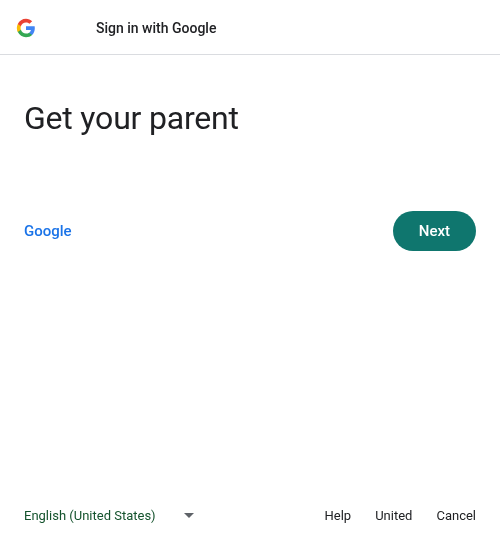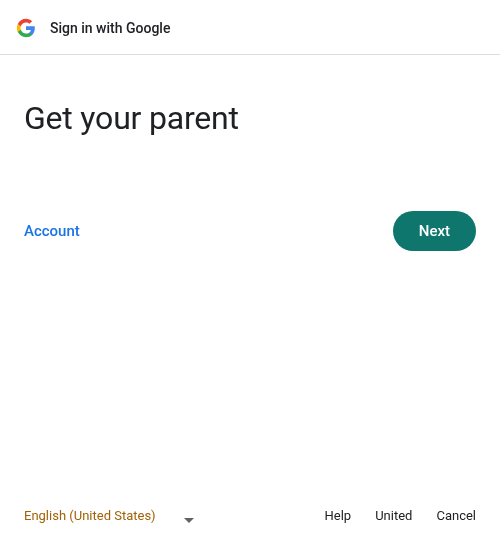--- a/index.html
+++ b/index.html
@@ -25,20 +25,21 @@
     }
     .google-logo {
       width: 20px;
       height: 20px;
       flex-shrink: 0;
     }
     .header-title {
       font-size: 14px;
       font-weight: 500;
       color: #202124;
+      margin-left: 46px;
     }
     .main {
       padding: 44px 24px 24px 24px;
       flex: 1;
     }
     .page-heading {
       font-size: 32px;
       font-weight: 400;
       color: #202124;
       margin-bottom: 17px;
@@ -82,24 +83,24 @@
       font-family: inherit;
     }
     .footer {
       display: flex;
       justify-content: space-between;
       align-items: center;
       padding: 16px 24px 18px 24px;
     }
     .lang-select {
       display: flex;
-      align-items: flex-end;
+      align-items: center;
       gap: 28px;
       font-size: 13px;
-      color: #a16207;
+      color: #14532d;
       cursor: pointer;
     }
     .lang-select .chevron {
       width: 0;
       height: 0;
       border-left: 5px solid transparent;
       border-right: 5px solid transparent;
       border-top: 5px solid #5f6368;
     }
     .footer-links {
@@ -124,21 +125,21 @@
       <path fill="#FBBC05" d="M11.69 28.18C11.25 26.86 11 25.45 11 24s.25-2.86.69-4.18v-5.7H4.34C2.85 17.09 2 20.45 2 24c0 3.55.85 6.91 2.34 9.88l7.35-5.7z"></path>
       <path fill="#EA4335" d="M24 10.75c3.23 0 6.13 1.11 8.41 3.29l6.31-6.31C34.91 4.18 29.93 2 24 2 15.4 2 7.96 6.93 4.34 14.12l7.35 5.7c1.73-5.2 6.58-9.07 12.31-9.07z"></path>
     </svg>
   </span>
   <span class="header-title">Sign in with Google</span>
 </div>
 
 <div class="main">
   <h1 class="page-heading">Get your parent</h1>
   <div class="button-row">
-    <button class="cancel-btn">Account</button>
+    <button class="cancel-btn">Google</button>
     <button class="next-btn">Next</button>
   </div>
 </div>
 
 <div class="footer">
   <div class="lang-select">
     <span>English (United States)</span>
     <span class="chevron"></span>
   </div>
   <div class="footer-links">

